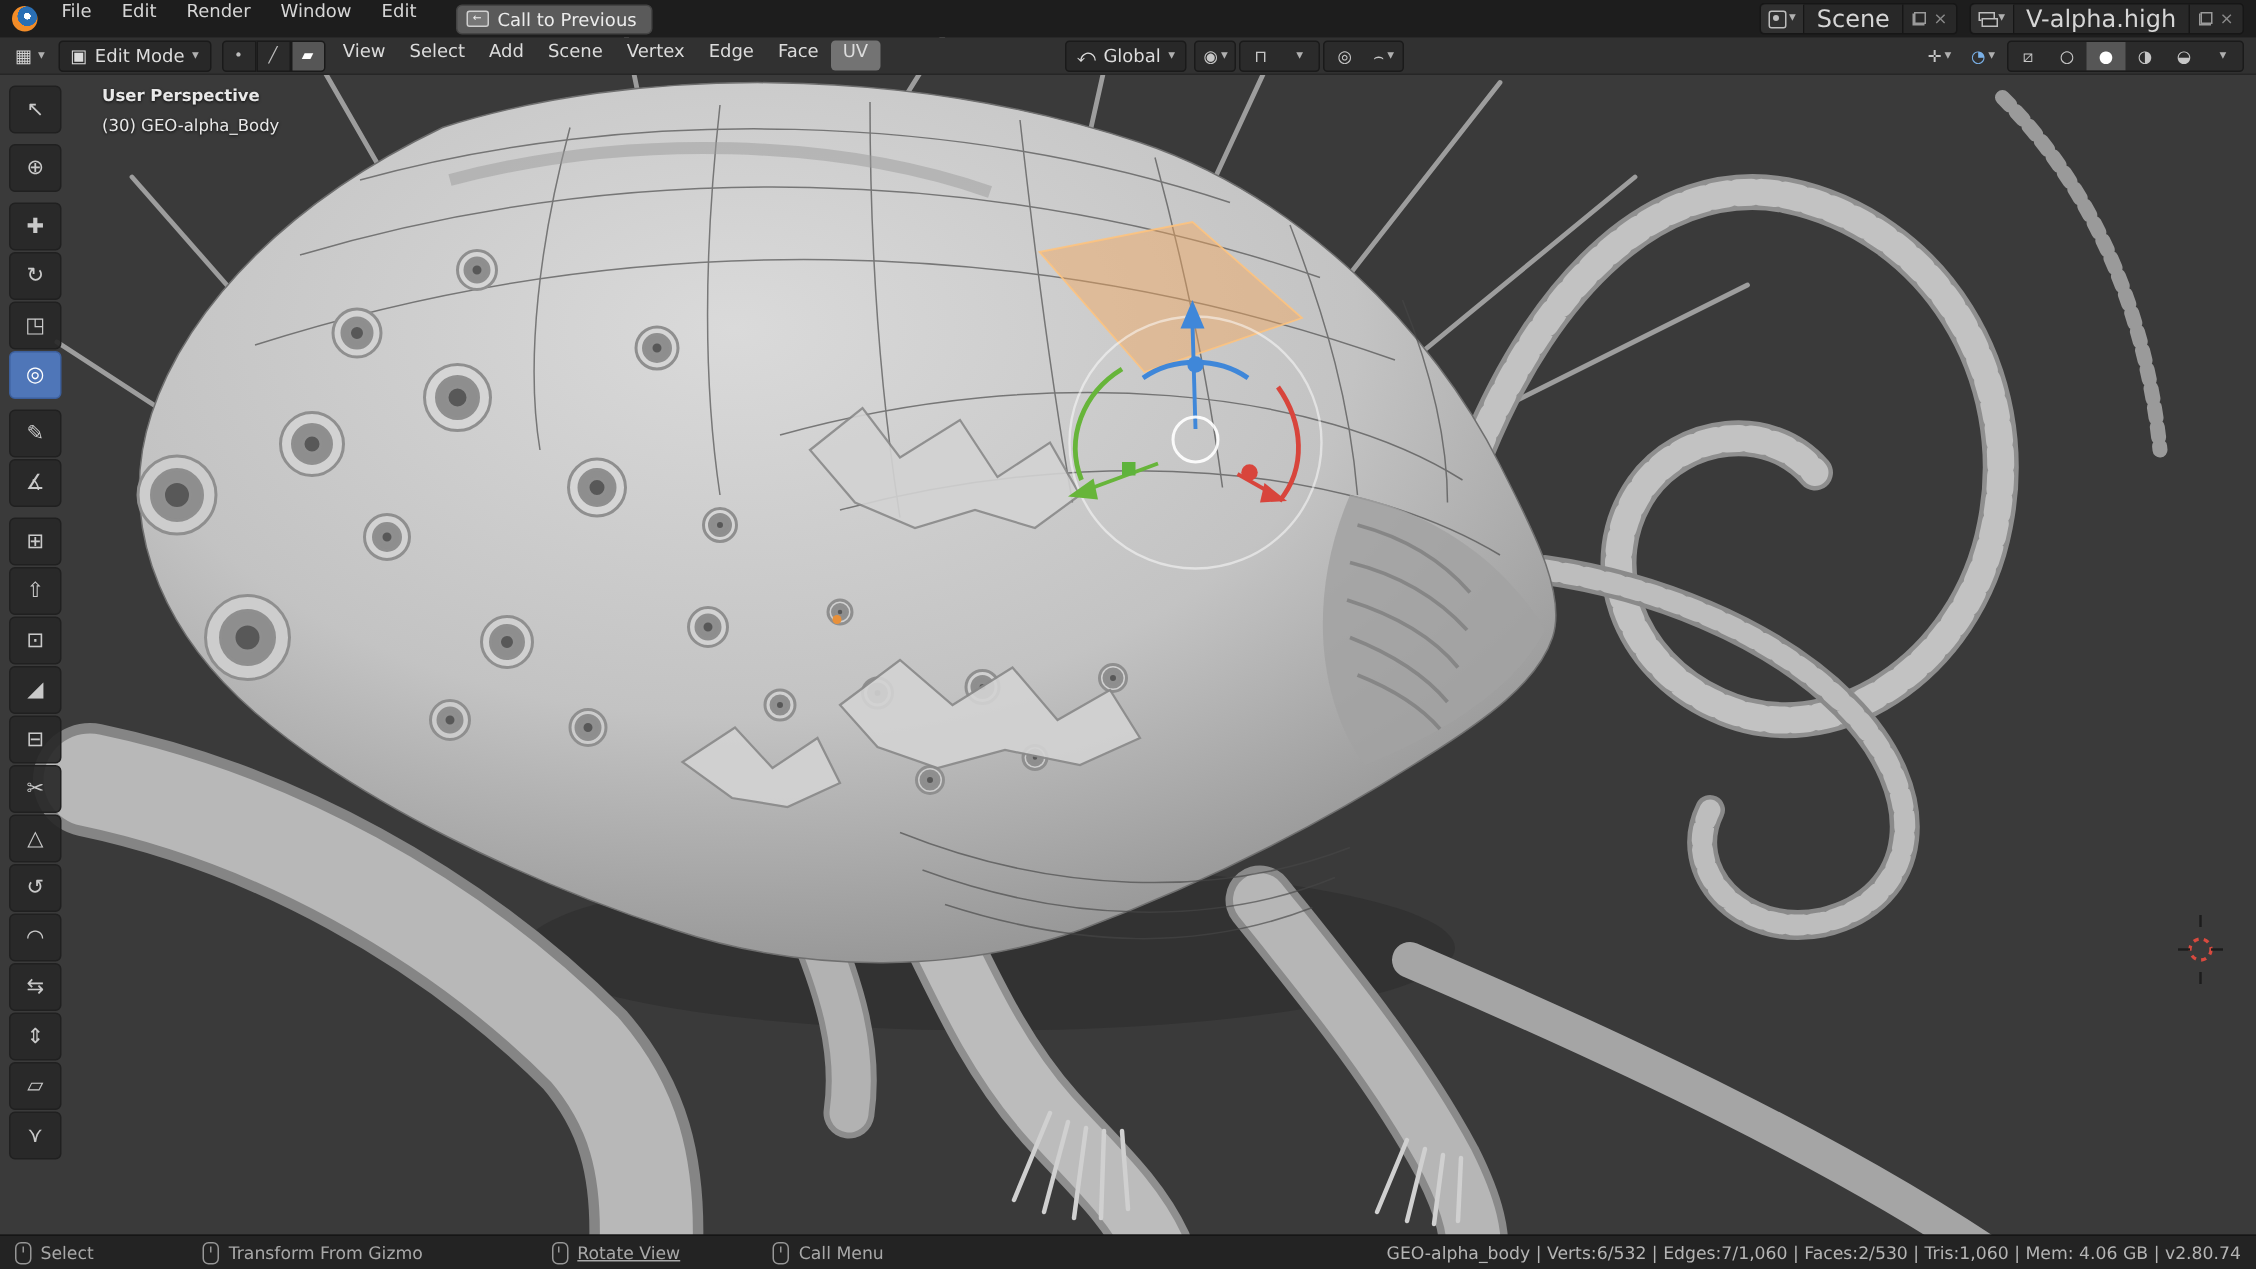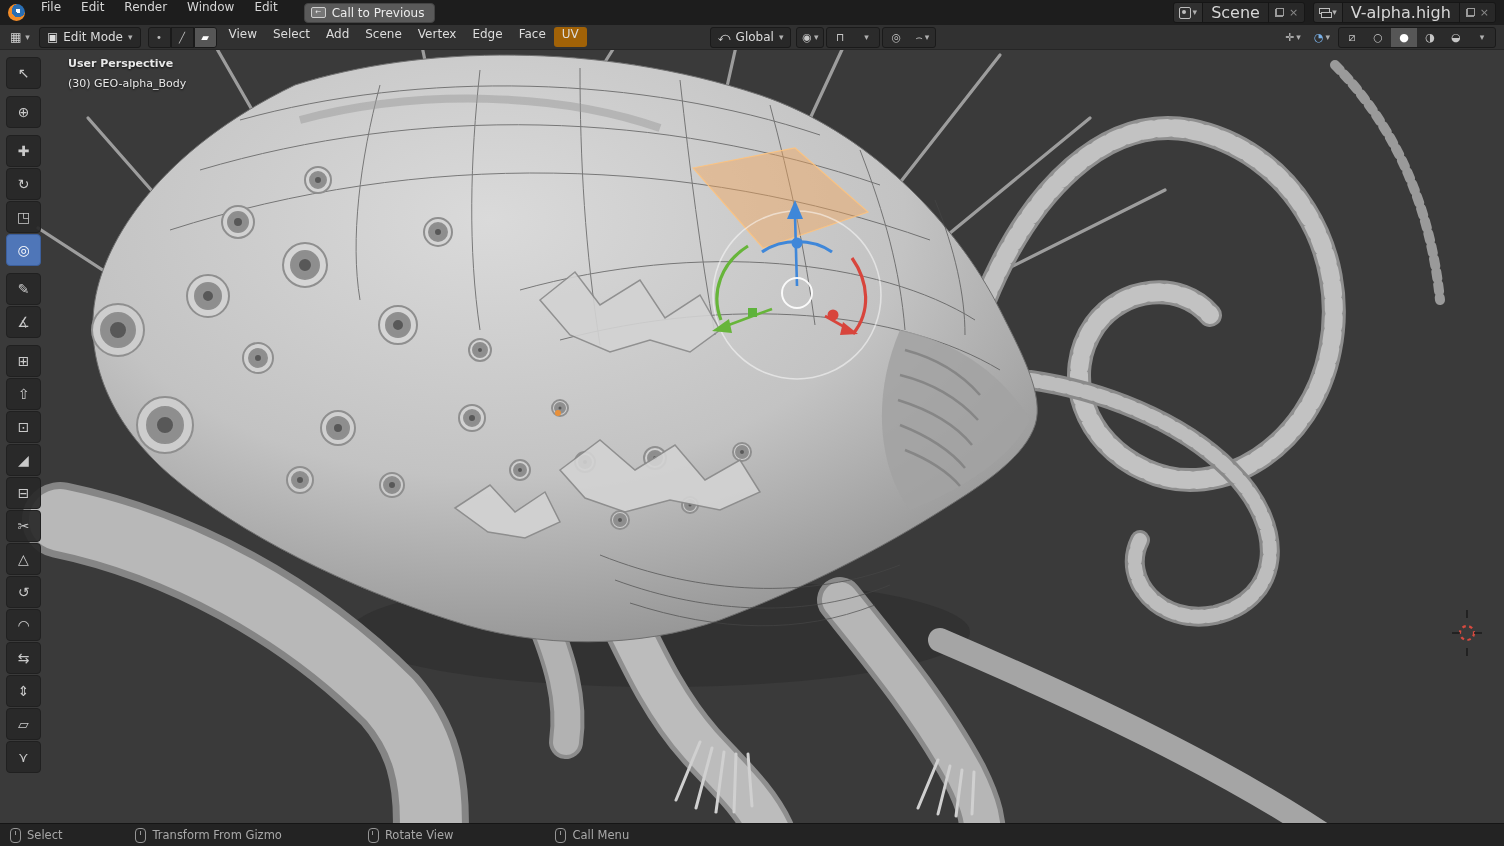--- a/index.html
+++ b/index.html
@@ -50,21 +50,21 @@
   .hd-btn{display:flex;align-items:center;gap:4px;padding:0 6px;height:20px;border-radius:3px;color:#d2d2d2;}
   .hd-field{background:#282828;border:1px solid #1a1a1a;border-radius:3px;height:19px;
     display:flex;align-items:center;gap:5px;padding:0 7px;margin:0 3px;}
   .selmode{display:flex;margin:0 4px;}
   .selmode .sm{width:21px;height:19px;display:flex;align-items:center;justify-content:center;
     background:#2b2b2b;border:1px solid #1a1a1a;color:#bdbdbd;font-size:10px;}
   .selmode .sm:first-child{border-radius:3px 0 0 3px;}
   .selmode .sm:last-child{border-radius:0 3px 3px 0;}
   .selmode .sm.active{background:#565656;color:#fff;}
   .hd-menu{padding:0 8px;height:20px;display:flex;align-items:flex-start;border-radius:3px;}
-  .hd-menu.hl{background:#a16207;}
+  .hd-menu.hl{background:#737373;}
   .hd-mid{display:flex;align-items:center;margin-left:120px;gap:2px;}
   .hd-rt{margin-left:auto;display:flex;align-items:center;gap:3px;padding-right:8px;}
   .ico-btn{min-width:20px;height:19px;display:flex;align-items:center;justify-content:center;
     gap:2px;color:#c6c6c6;font-size:11px;padding:0 3px;border-radius:3px;}
   .ico-btn.framed{background:#2b2b2b;border:1px solid #1a1a1a;}
   .ico-btn.active{background:#565656;color:#fff;}
   .ico-group{display:flex;background:#2b2b2b;border:1px solid #1a1a1a;border-radius:3px;overflow:hidden;}
   .ico-group .ico-btn{border-radius:0;height:19px;}
   .blue{color:#7ab1e8;}
 
@@ -536,21 +536,22 @@
 
 <div class="statusbar">
   <div class="hint" style="margin-right:28px;">
     <span class="mouse-ico"></span>
     <span>Select</span>
   </div>
   <div class="hint" style="margin-right:86px;padding-left:45px;">
     <span class="mouse-ico"></span>
     <span>Transform From Gizmo</span>
   </div>
-  <div class="hint" style="margin-right:102px;">
+  <div class="hint" style="margin-right:62px;text-decoration:underline;">
     <span class="mouse-ico"></span>
     <span>Rotate View</span>
   </div>
   <div class="hint">
     <span class="mouse-ico"></span>
     <span>Call Menu</span>
   </div>
+  <div class="sb-stats">GEO-alpha_body | Verts:6/532 | Edges:7/1,060 | Faces:2/530 | Tris:1,060 | Mem: 4.06 GB | v2.80.74</div>
 </div>
 
 </body></html>

